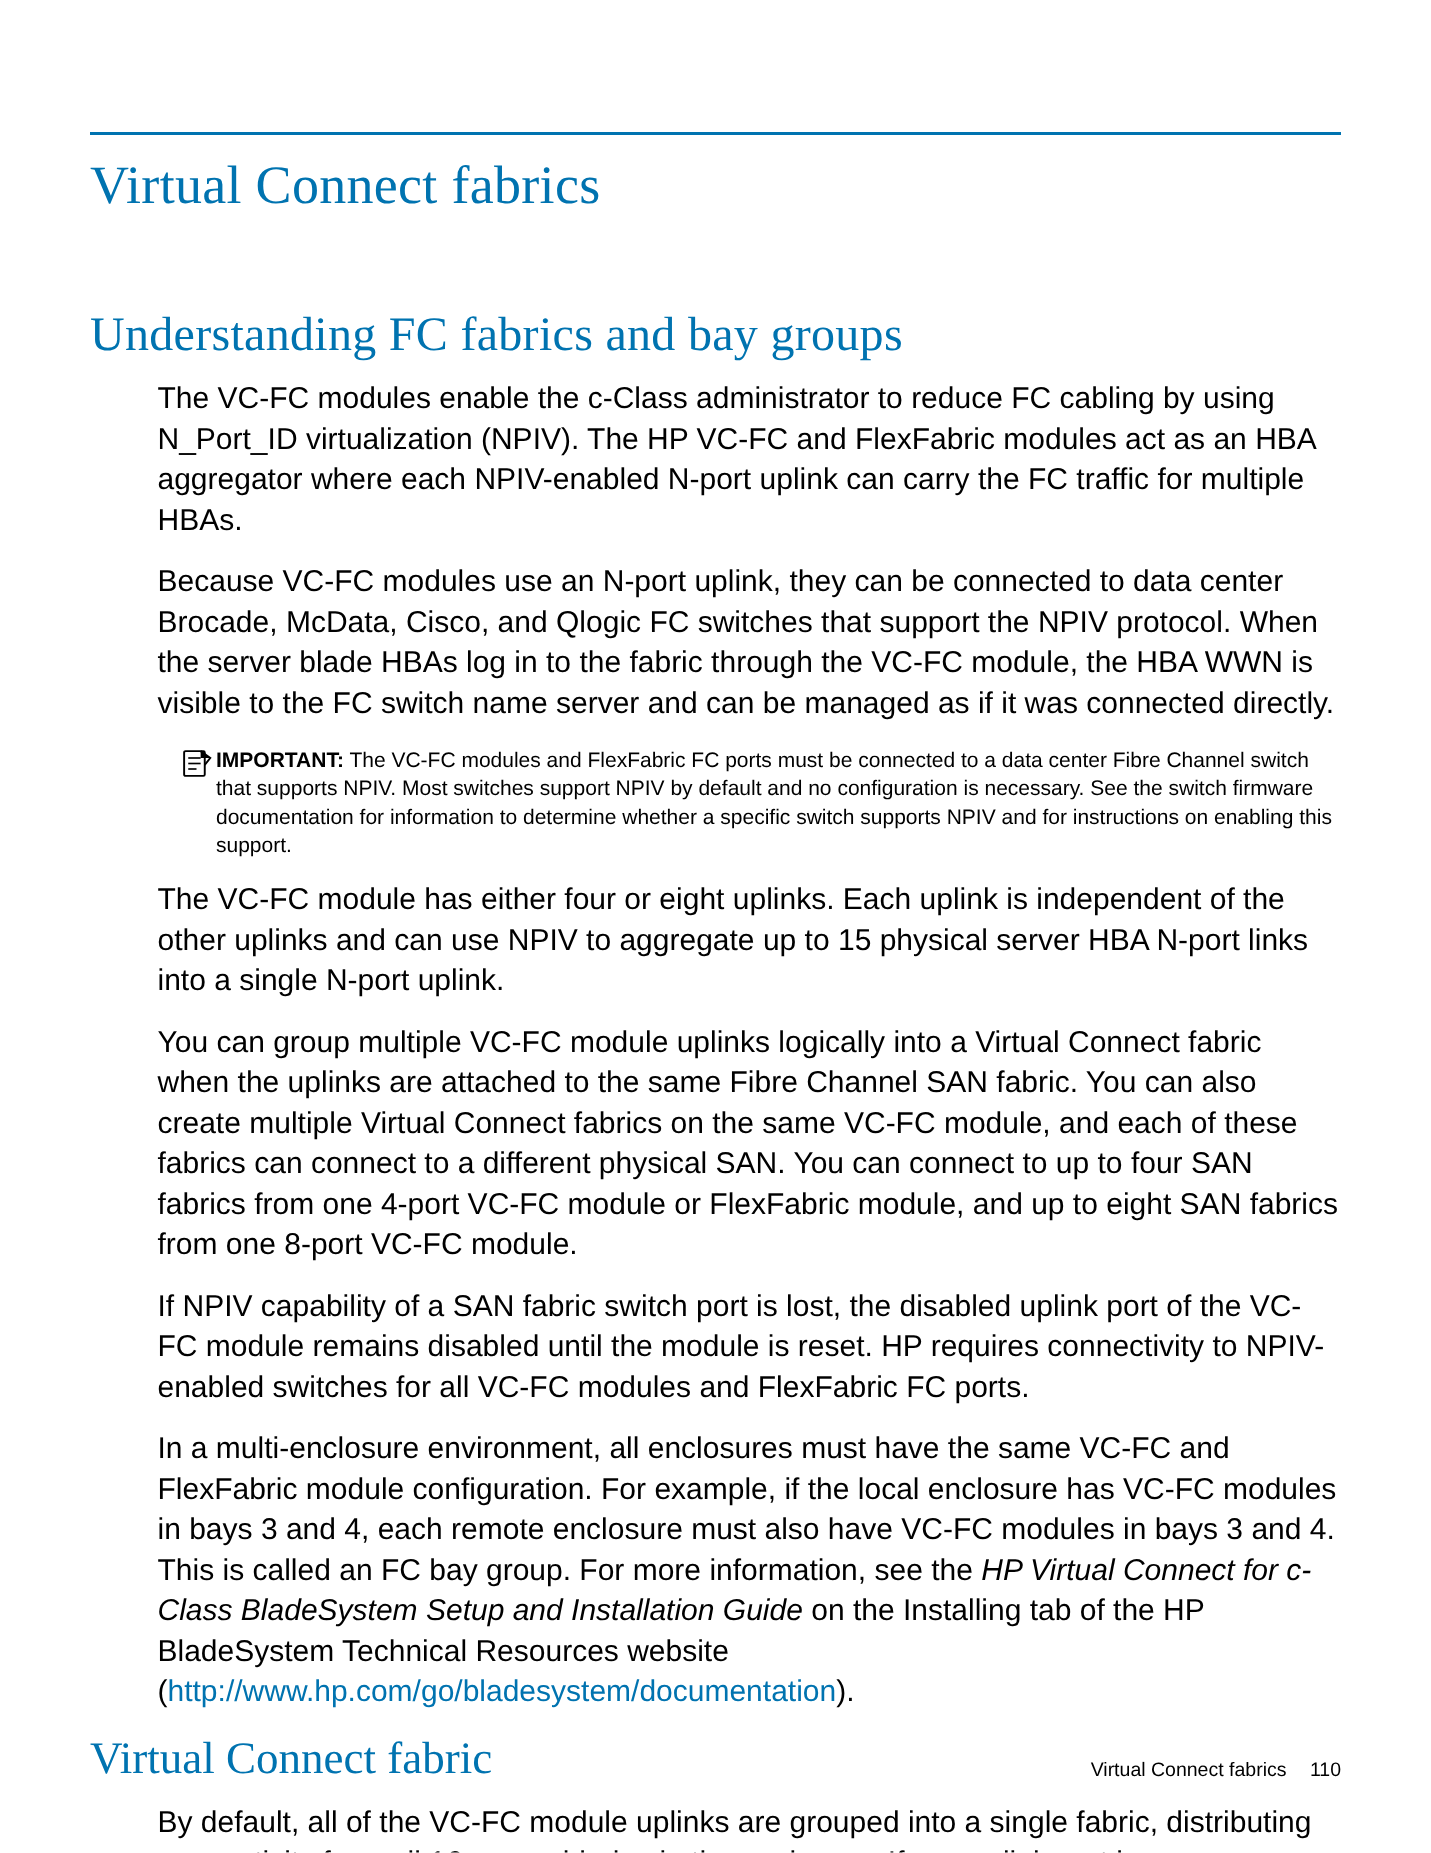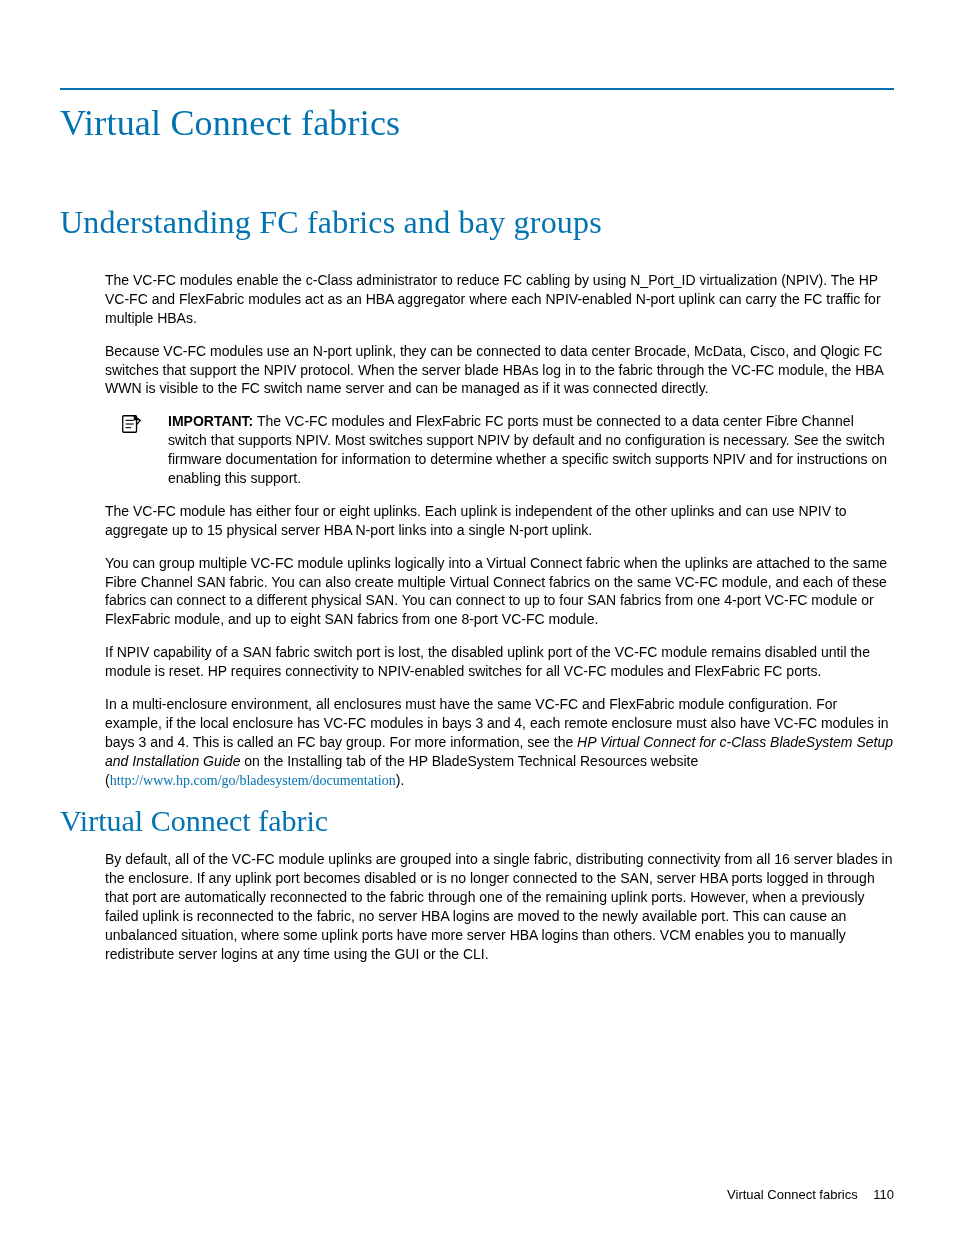--- a/index.html
+++ b/index.html
@@ -22,67 +22,66 @@
       color: #0073b0;
       font-size: 36px;
       margin-bottom: 60px;
       letter-spacing: 0.2px;
     }
     h2 {
       font-family: Georgia, 'Times New Roman', serif;
       font-weight: normal;
       color: #0073b0;
       font-size: 32px;
-      margin-bottom: 30px;
+      margin-bottom: 12px;
       letter-spacing: 0.2px;
     }
     h3 {
       font-family: Georgia, 'Times New Roman', serif;
       font-weight: normal;
       color: #0073b0;
       font-size: 30px;
       margin-top: 10px;
       margin-bottom: 12px;
     }
     .body-text {
-      font-size: 14px;
+      font-size: 20px;
       line-height: 1.35;
       margin-left: 45px;
       margin-bottom: 14px;
       color: #000;
     }
     .note-block {
       display: flex;
       margin-left: 60px;
       margin-right: 0;
       margin-bottom: 14px;
       align-items: flex-start;
-      gap: 26px;
+      gap: 2px;
     }
     .note-icon {
       flex: none;
       width: 22px;
       height: 22px;
       margin-top: 1px;
     }
     .note-text {
       font-size: 14px;
       line-height: 1.35;
       color: #000;
     }
     .note-text strong { font-weight: bold; }
     .italic { font-style: italic; }
     a.doc-link {
       color: #0073b0;
       text-decoration: none;
-      font-family: Liberation Serif, serif;
     }
     .footer {
       position: absolute;
-      bottom: 33px;
+      bottom: 48px;
       right: 60px;
       font-size: 13px;
       color: #000;
     }
     .footer-title { margin-right: 12px; }
   </style>
 </head>
 <body>
 
 <div class="top-rule"></div>

